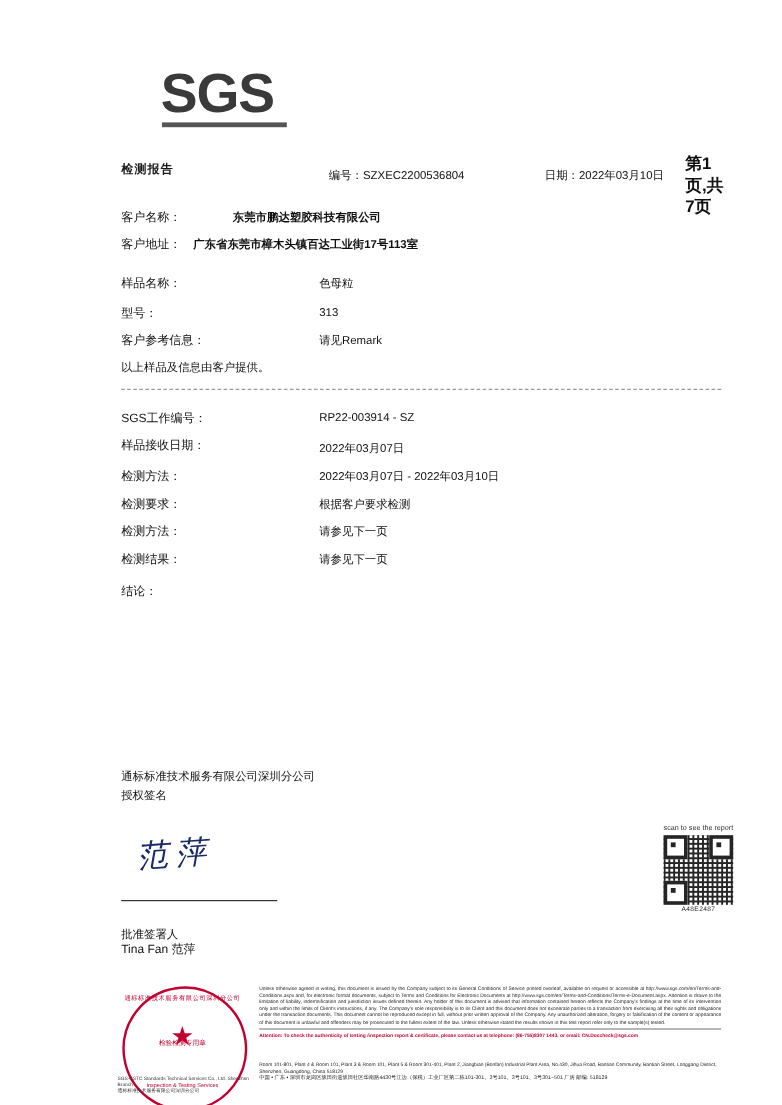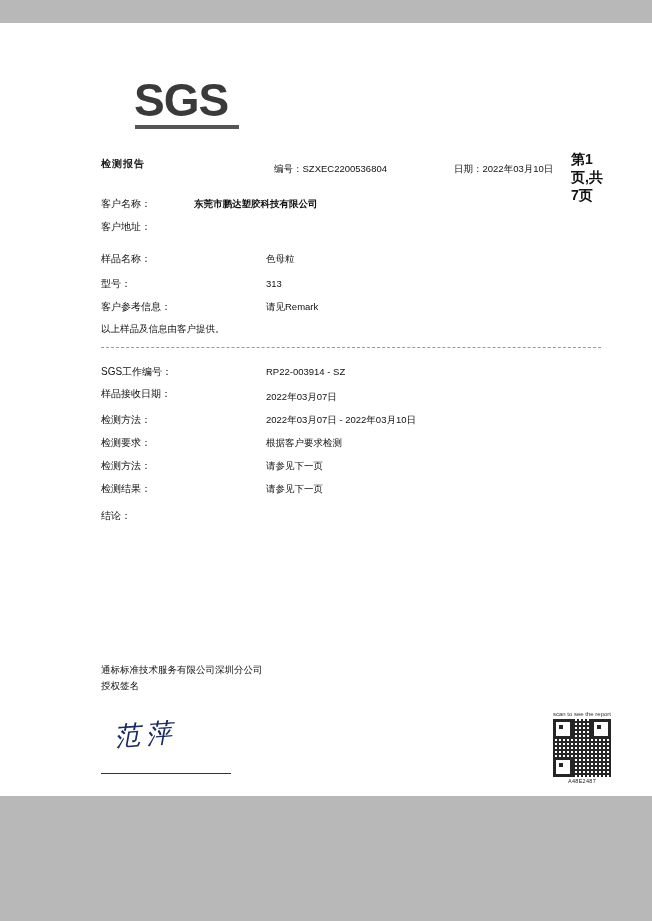--- a/index.html
+++ b/index.html
@@ -1,22 +1,21 @@
 <!DOCTYPE html>
 <html><head>
 <meta charset="utf-8">
 <style>
   html,body{margin:0;padding:0;background:#b8b8b8;}
   body{font-family:"Liberation Sans","DejaVu Sans",sans-serif;}
   .page{
     position:relative;
-    width:652px;height:773px;
+    width:652px;height:921px;
     background:#ffffff;
     overflow:hidden;
-    margin-top:23px;
   }
   .sheet{
     position:absolute;left:46px;top:16px;width:560px;height:890px;
     background:#fff;
   }
   
   .logo{
     position:absolute;left:88px;top:34px;
     font-family:"Liberation Sans",sans-serif;
     font-weight:bold;font-size:46px;letter-spacing:-1px;
@@ -158,20 +157,21 @@
     </div>
     <div class="hdr-date">
       <span>日期：</span><span>2022年03月10日</span>
     </div>
     <div class="hdr-page">第1页,共7页</div>
 
     <div class="rowlabel" style="left:55px;top:158px;">客户名称：</div>
     <div class="rowvalue bold" style="left:148px;top:159px;">东莞市鹏达塑胶科技有限公司</div>
 
     <div class="rowlabel" style="left:55px;top:181px;">客户地址：</div>
+    <div class="rowvalue bold" style="left:115px;top:182px;">广东省东莞市樟木头镇百达工业街17号113室</div>
 
     <div class="rowlabel" style="left:55px;top:213px;">样品名称：</div>
     <div class="rowvalue" style="left:220px;top:214px;">色母粒</div>
 
     <div class="rowlabel" style="left:55px;top:238px;">型号：</div>
     <div class="rowvalue" style="left:220px;top:239px;">313</div>
 
     <div class="rowlabel" style="left:55px;top:261px;">客户参考信息：</div>
     <div class="rowvalue" style="left:220px;top:262px;">请见Remark</div>
 

